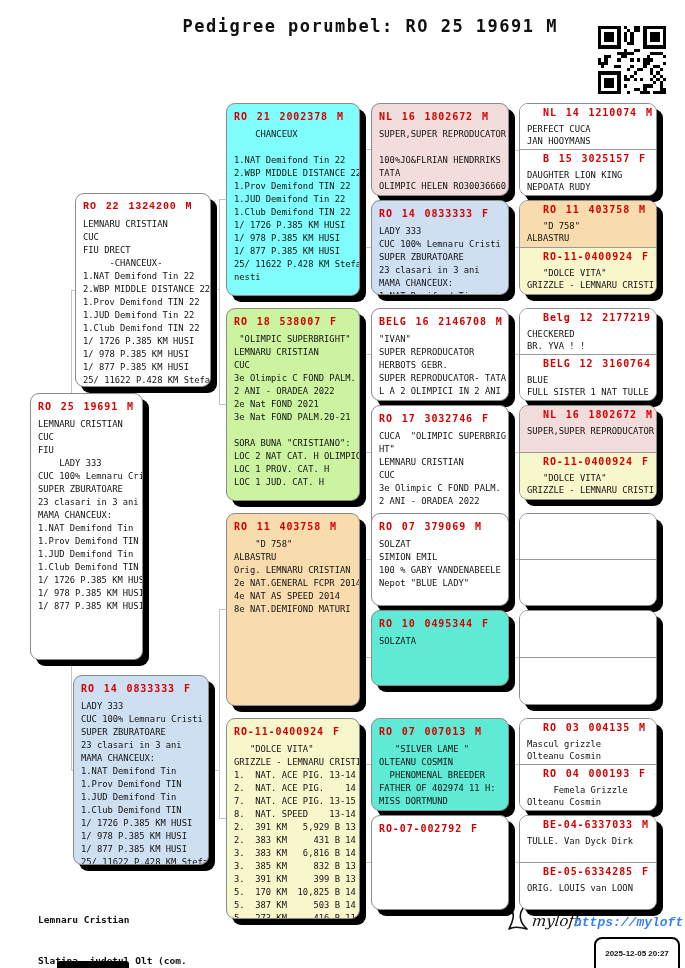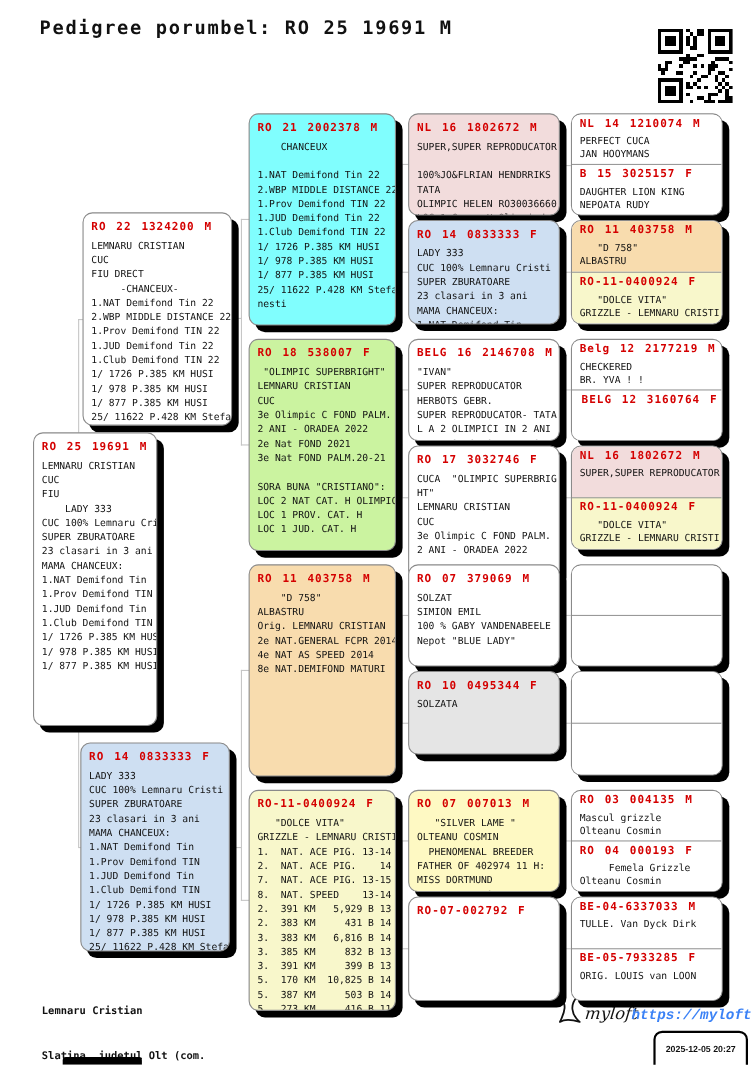--- a/index.html
+++ b/index.html
@@ -1,34 +1,34 @@
 <!DOCTYPE html>
 <html><head>
 <meta charset="utf-8">
 <style>
   html,body{margin:0;padding:0;background:#fff;}
   body{position:relative;width:685px;height:968px;overflow:hidden;
        font-family:"DejaVu Sans Mono",monospace;}
-  .title{position:absolute;left:0;top:16px;width:558px;text-align:left;
-         padding-left:36px;box-sizing:border-box;font-weight:bold;font-size:17px;
+  .title{position:absolute;left:0;top:16px;width:558px;text-align:right;
+         padding-left:56px;box-sizing:border-box;font-weight:bold;font-size:17px;
          letter-spacing:1.5px;color:#111;}
   .qr{position:absolute;left:598px;top:26px;width:68px;height:68px;}
   .pbox{position:absolute;box-sizing:border-box;border:1px solid #8a8a8a;
         border-radius:9px;box-shadow:6px 6px 0 #000;overflow:hidden;
         padding:5px 2px 3px 7px;font-size:8.8px;line-height:13px;white-space:pre;
         z-index:2;color:#111;}
   .ring{font-weight:bold;font-size:10px;letter-spacing:.9px;word-spacing:2px;
         margin:1px 0 5px 0;}
   .pair{position:absolute;box-sizing:border-box;border:1px solid #8a8a8a;
         border-radius:9px;box-shadow:6px 6px 0 #000;overflow:hidden;display:flex;
         flex-direction:column;background:#fff;z-index:2;}
   .half{flex:1;padding:3px 2px 2px 7px;font-size:8.8px;line-height:12.5px;
         white-space:pre;overflow:hidden;color:#111;}
   .half + .half{border-top:1px solid #999;}
-  .half .ring{margin:0 0 3px 0;}
+  .half .ring{margin:0 0 3px 16px;}
   .conn{position:absolute;background:#c6c6c6;z-index:1;}
   .owner{position:absolute;left:38px;top:886px;font-weight:bold;font-size:9.5px;
          line-height:13.5px;color:#111;white-space:pre;}
   .bird{position:absolute;left:506px;top:904px;}
   .brand{position:absolute;left:532px;top:912px;font-family:"DejaVu Serif",serif;
          font-style:italic;font-size:15px;color:#111;transform:skewX(-6deg);}
   .site{position:absolute;left:574px;top:915px;font-family:Liberation Mono, monospace;
         font-weight:bold;font-style:italic;font-size:13px;color:#3b82f6;}
   .tsframe{position:absolute;left:594px;top:937px;width:86px;height:40px;
            border:2px solid #000;border-radius:8px;box-sizing:border-box;
@@ -157,21 +157,21 @@
 <svg class="bird" viewBox="0 0 24 28" width="24" height="28" xmlns="http://www.w3.org/2000/svg">
   <path d="M4 3 C9 9 8 15 3 25 M19 2 C12 9 13 18 21 25 M3 25 C8 22 14 23 21 25" fill="none" stroke="#111" stroke-width="1.6" stroke-linecap="round"></path>
 </svg>
 <span class="brand">myloft</span>
 <span class="site">https://myloft.ro</span>
 <div class="tsframe">
   <span>2025-12-05 20:27</span>
 </div>
 <div class="edge-mark"></div>
 
-<div class="pbox" style="left: 75px; top: 193px; width: 136px; height: 194px; background: rgb(255, 255, 255);"><div class="ring" style="color: rgb(212, 0, 0);">RO 22 1324200 M</div><div class="blines">LEMNARU CRISTIAN
+<div class="pbox" style="left: 75px; top: 193px; width: 136px; height: 194px; background: rgb(255, 255, 255);"><div class="ring" style="color: rgb(212, 0, 0); font-family: Liberation Mono, monospace;">RO 22 1324200 M</div><div class="blines">LEMNARU CRISTIAN
 CUC
 FIU DRECT
      -CHANCEUX-
 1.NAT Demifond Tin 22
 2.WBP MIDDLE DISTANCE 22
 1.Prov Demifond TIN 22
 1.JUD Demifond Tin 22
 1.Club Demifond TIN 22
 1/ 1726 P.385 KM HUSI
 1/ 978 P.385 KM HUSI
@@ -271,22 +271,22 @@
 <div class="pbox" style="left: 371px; top: 405px; width: 138px; height: 123px; background: rgb(255, 255, 255);"><div class="ring" style="color: rgb(212, 0, 0);">RO 17 3032746 F</div><div class="blines">CUCA  "OLIMPIC SUPERBRIG
 HT"
 LEMNARU CRISTIAN
 CUC
 3e Olimpic C FOND PALM.
 2 ANI - ORADEA 2022</div></div>
 <div class="pbox" style="left: 371px; top: 513px; width: 138px; height: 93px; background: rgb(255, 255, 255);"><div class="ring" style="color: rgb(212, 0, 0);">RO 07 379069 M</div><div class="blines">SOLZAT
 SIMION EMIL
 100 % GABY VANDENABEELE
 Nepot "BLUE LADY"</div></div>
-<div class="pbox" style="left: 371px; top: 610px; width: 138px; height: 76px; background: #e5e5e5;"><div class="ring" style="color: rgb(212, 0, 0);">RO 10 0495344 F</div><div class="blines">SOLZATA</div></div>
-<div class="pbox" style="left: 371px; top: 718px; width: 138px; height: 93px; background: #fef9c3;"><div class="ring" style="color: rgb(212, 0, 0);">RO 07 007013 M</div><div class="blines">   "SILVER LAME "
+<div class="pbox" style="left: 371px; top: 610px; width: 138px; height: 76px; background: #5eead4;"><div class="ring" style="color: rgb(212, 0, 0);">RO 10 0495344 F</div><div class="blines">SOLZATA</div></div>
+<div class="pbox" style="left: 371px; top: 718px; width: 138px; height: 93px; background: #5eead4;"><div class="ring" style="color: rgb(212, 0, 0);">RO 07 007013 M</div><div class="blines">   "SILVER LAME "
 OLTEANU COSMIN
   PHENOMENAL BREEDER
 FATHER OF 402974 11 H:
 MISS DORTMUND
 1E INTERNATIONAL MIDDLE</div></div>
 <div class="pbox" style="left: 371px; top: 815px; width: 138px; height: 95px; background: rgb(255, 255, 255);"><div class="ring" style="color: rgb(212, 0, 0);">RO-07-002792 F</div></div>
 <div class="pair" style="left: 519px; top: 103px; width: 138px; height: 93px;">
     <div class="half" style="background: rgb(255, 255, 255);"><div class="ring" style="color: rgb(212, 0, 0);">NL 14 1210074 M</div><div class="blines">PERFECT CUCA
 JAN HOOYMANS</div></div>
     <div class="half" style="background: rgb(255, 255, 255);"><div class="ring" style="color: rgb(212, 0, 0);">B 15 3025157 F</div><div class="blines">DAUGHTER LION KING
@@ -294,21 +294,22 @@
   </div>
 <div class="pair" style="left: 519px; top: 200px; width: 138px; height: 95px;">
     <div class="half" style="background: rgb(248, 220, 174);"><div class="ring" style="color: rgb(212, 0, 0);">RO 11 403758 M</div><div class="blines">   "D 758"
 ALBASTRU</div></div>
     <div class="half" style="background: rgb(248, 247, 203);"><div class="ring" style="color: rgb(212, 0, 0);">RO-11-0400924 F</div><div class="blines">   "DOLCE VITA"
 GRIZZLE - LEMNARU CRISTI</div></div>
   </div>
 <div class="pair" style="left: 519px; top: 308px; width: 138px; height: 93px;">
     <div class="half" style="background: rgb(255, 255, 255);"><div class="ring" style="color: rgb(212, 0, 0);">Belg 12 2177219 M</div><div class="blines">CHECKERED
 BR. YVA ! !</div></div>
-    <div class="half" style="background: rgb(255, 255, 255);"><div class="ring" style="color: rgb(212, 0, 0); text-align: center;">BELG 12 3160764 F</div></div>
+    <div class="half" style="background: rgb(255, 255, 255);"><div class="ring" style="color: rgb(212, 0, 0); text-align: center;">BELG 12 3160764 F</div><div class="blines">BLUE
+FULL SISTER 1 NAT TULLE</div></div>
   </div>
 <div class="pair" style="left: 519px; top: 405px; width: 138px; height: 95px;">
     <div class="half" style="background: rgb(242, 220, 220);"><div class="ring" style="color: rgb(212, 0, 0);">NL 16 1802672 M</div><div class="blines">SUPER,SUPER REPRODUCATOR</div></div>
     <div class="half" style="background: rgb(248, 247, 203);"><div class="ring" style="color: rgb(212, 0, 0);">RO-11-0400924 F</div><div class="blines">   "DOLCE VITA"
 GRIZZLE - LEMNARU CRISTI</div></div>
   </div>
 <div class="pair" style="left: 519px; top: 513px; width: 138px; height: 93px;">
     <div class="half" style="background: rgb(255, 255, 255);"><div class="blines"></div></div>
     <div class="half" style="background: rgb(255, 255, 255);"><div class="blines"></div></div>
   </div>
@@ -317,21 +318,21 @@
     <div class="half" style="background: rgb(255, 255, 255);"><div class="blines"></div></div>
   </div>
 <div class="pair" style="left: 519px; top: 718px; width: 138px; height: 93px;">
     <div class="half" style="background: rgb(255, 255, 255);"><div class="ring" style="color: rgb(212, 0, 0);">RO 03 004135 M</div><div class="blines">Mascul grizzle
 Olteanu Cosmin</div></div>
     <div class="half" style="background: rgb(255, 255, 255);"><div class="ring" style="color: rgb(212, 0, 0);">RO 04 000193 F</div><div class="blines">     Femela Grizzle
 Olteanu Cosmin</div></div>
   </div>
 <div class="pair" style="left: 519px; top: 815px; width: 138px; height: 95px;">
     <div class="half" style="background: rgb(255, 255, 255);"><div class="ring" style="color: rgb(212, 0, 0);">BE-04-6337033 M</div><div class="blines">TULLE. Van Dyck Dirk</div></div>
-    <div class="half" style="background: rgb(255, 255, 255);"><div class="ring" style="color: rgb(212, 0, 0);">BE-05-7933285 F</div><div class="blines">ORIG. LOUIS van LOON</div></div>
+    <div class="half" style="background: rgb(255, 255, 255);"><div class="ring" style="color: rgb(212, 0, 0);">BE-05-6334285 F</div><div class="blines">ORIG. LOUIS van LOON</div></div>
   </div>
 <div class="conn" style="left: 71px; top: 290px; width: 1px; height: 480px;"></div>
 <div class="conn" style="left: 71px; top: 290px; width: 5px; height: 1px;"></div>
 <div class="conn" style="left: 71px; top: 770px; width: 3px; height: 1px;"></div>
 <div class="conn" style="left: 219px; top: 199px; width: 1px; height: 206px;"></div>
 <div class="conn" style="left: 219px; top: 199px; width: 8px; height: 1px;"></div>
 <div class="conn" style="left: 219px; top: 404px; width: 8px; height: 1px;"></div>
 <div class="conn" style="left: 211px; top: 289px; width: 9px; height: 1px;"></div>
 <div class="conn" style="left: 219px; top: 609px; width: 1px; height: 210px;"></div>
 <div class="conn" style="left: 219px; top: 609px; width: 8px; height: 1px;"></div>

